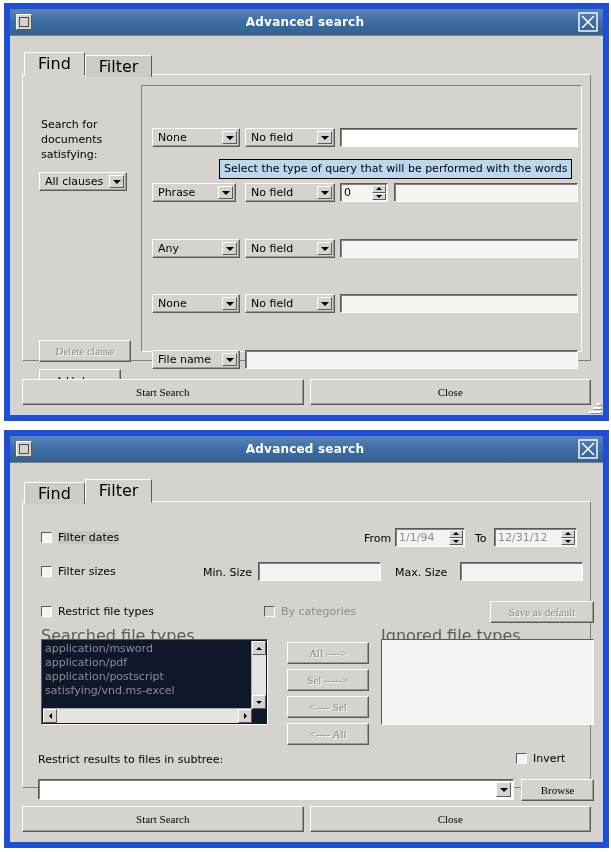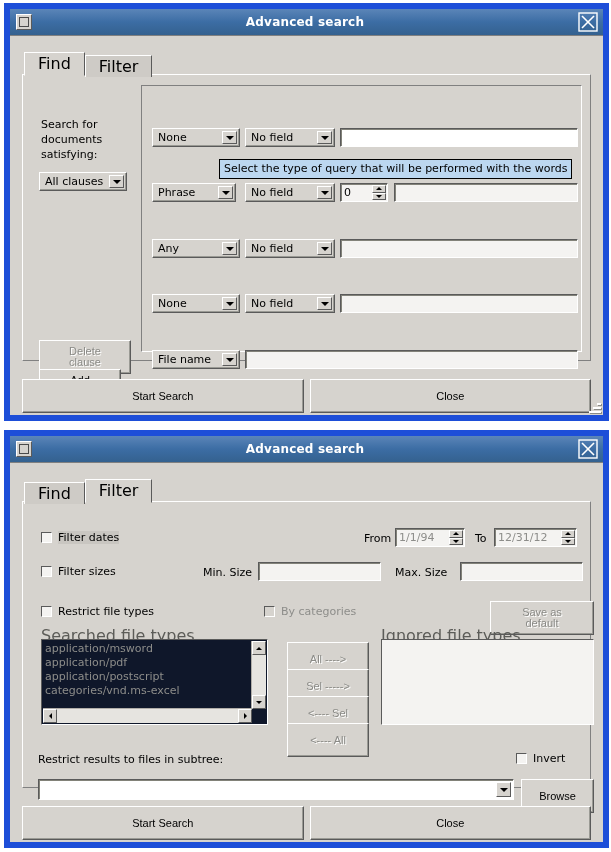--- a/index.html
+++ b/index.html
@@ -118,25 +118,25 @@
   }
 
   
   .btn {
     background: #d6d3ce;
     border: 1px solid #ffffff;
     border-right-color: #5a5a5a;
     border-bottom-color: #5a5a5a;
     box-shadow: inset -1px -1px 0 #9a9a94;
     font-size: 11px;
-    font-family: Liberation Sans, sans-serif;
+    font-family: Liberation Serif, serif;
     color: #000000;
     text-align: center;
     box-sizing: border-box;
-    padding: 16px;
+    padding: 10px;
     line-height: 1;
     display: flex;
     align-items: center;
     justify-content: center;
   }
   .btn.disabled { color: #8a8a86; text-shadow: 1px 1px 0 #ffffff; }
 
   .textfield {
     background: #f4f3f1;
     border: 1px solid #5a5a5a;
@@ -553,21 +553,21 @@
         <span class="cblabel dis">By categories</span>
       </div>
       <div class="btn disabled" style="position:absolute; left:467px; top:99px; width:104px; height:20px;">Save as default</div>
 
       <div class="grouplabel" style="left:18px; top:124px; color:#5c5c58;">Searched file types</div>
       <div class="listbox" style="left:18px; top:137px; width:227px; height:86px;">
         <div class="items">
           <div>application/msword</div>
           <div>application/pdf</div>
           <div>application/postscript</div>
-          <div>categories/vnd.ms-excel</div>
+          <div>satisfying/vnd.ms-excel</div>
         </div>
         <div class="scroll-v">
           <div class="sbbtn" style="left:0; top:0; width:14px; height:14px;">
               <span class="caret-up-s"></span>
             </div>
           <div class="sbbtn" style="left:0; bottom:0; width:14px; height:14px;">
               <span class="caret-down-s"></span>
             </div>
         </div>
         <div class="scroll-h">

